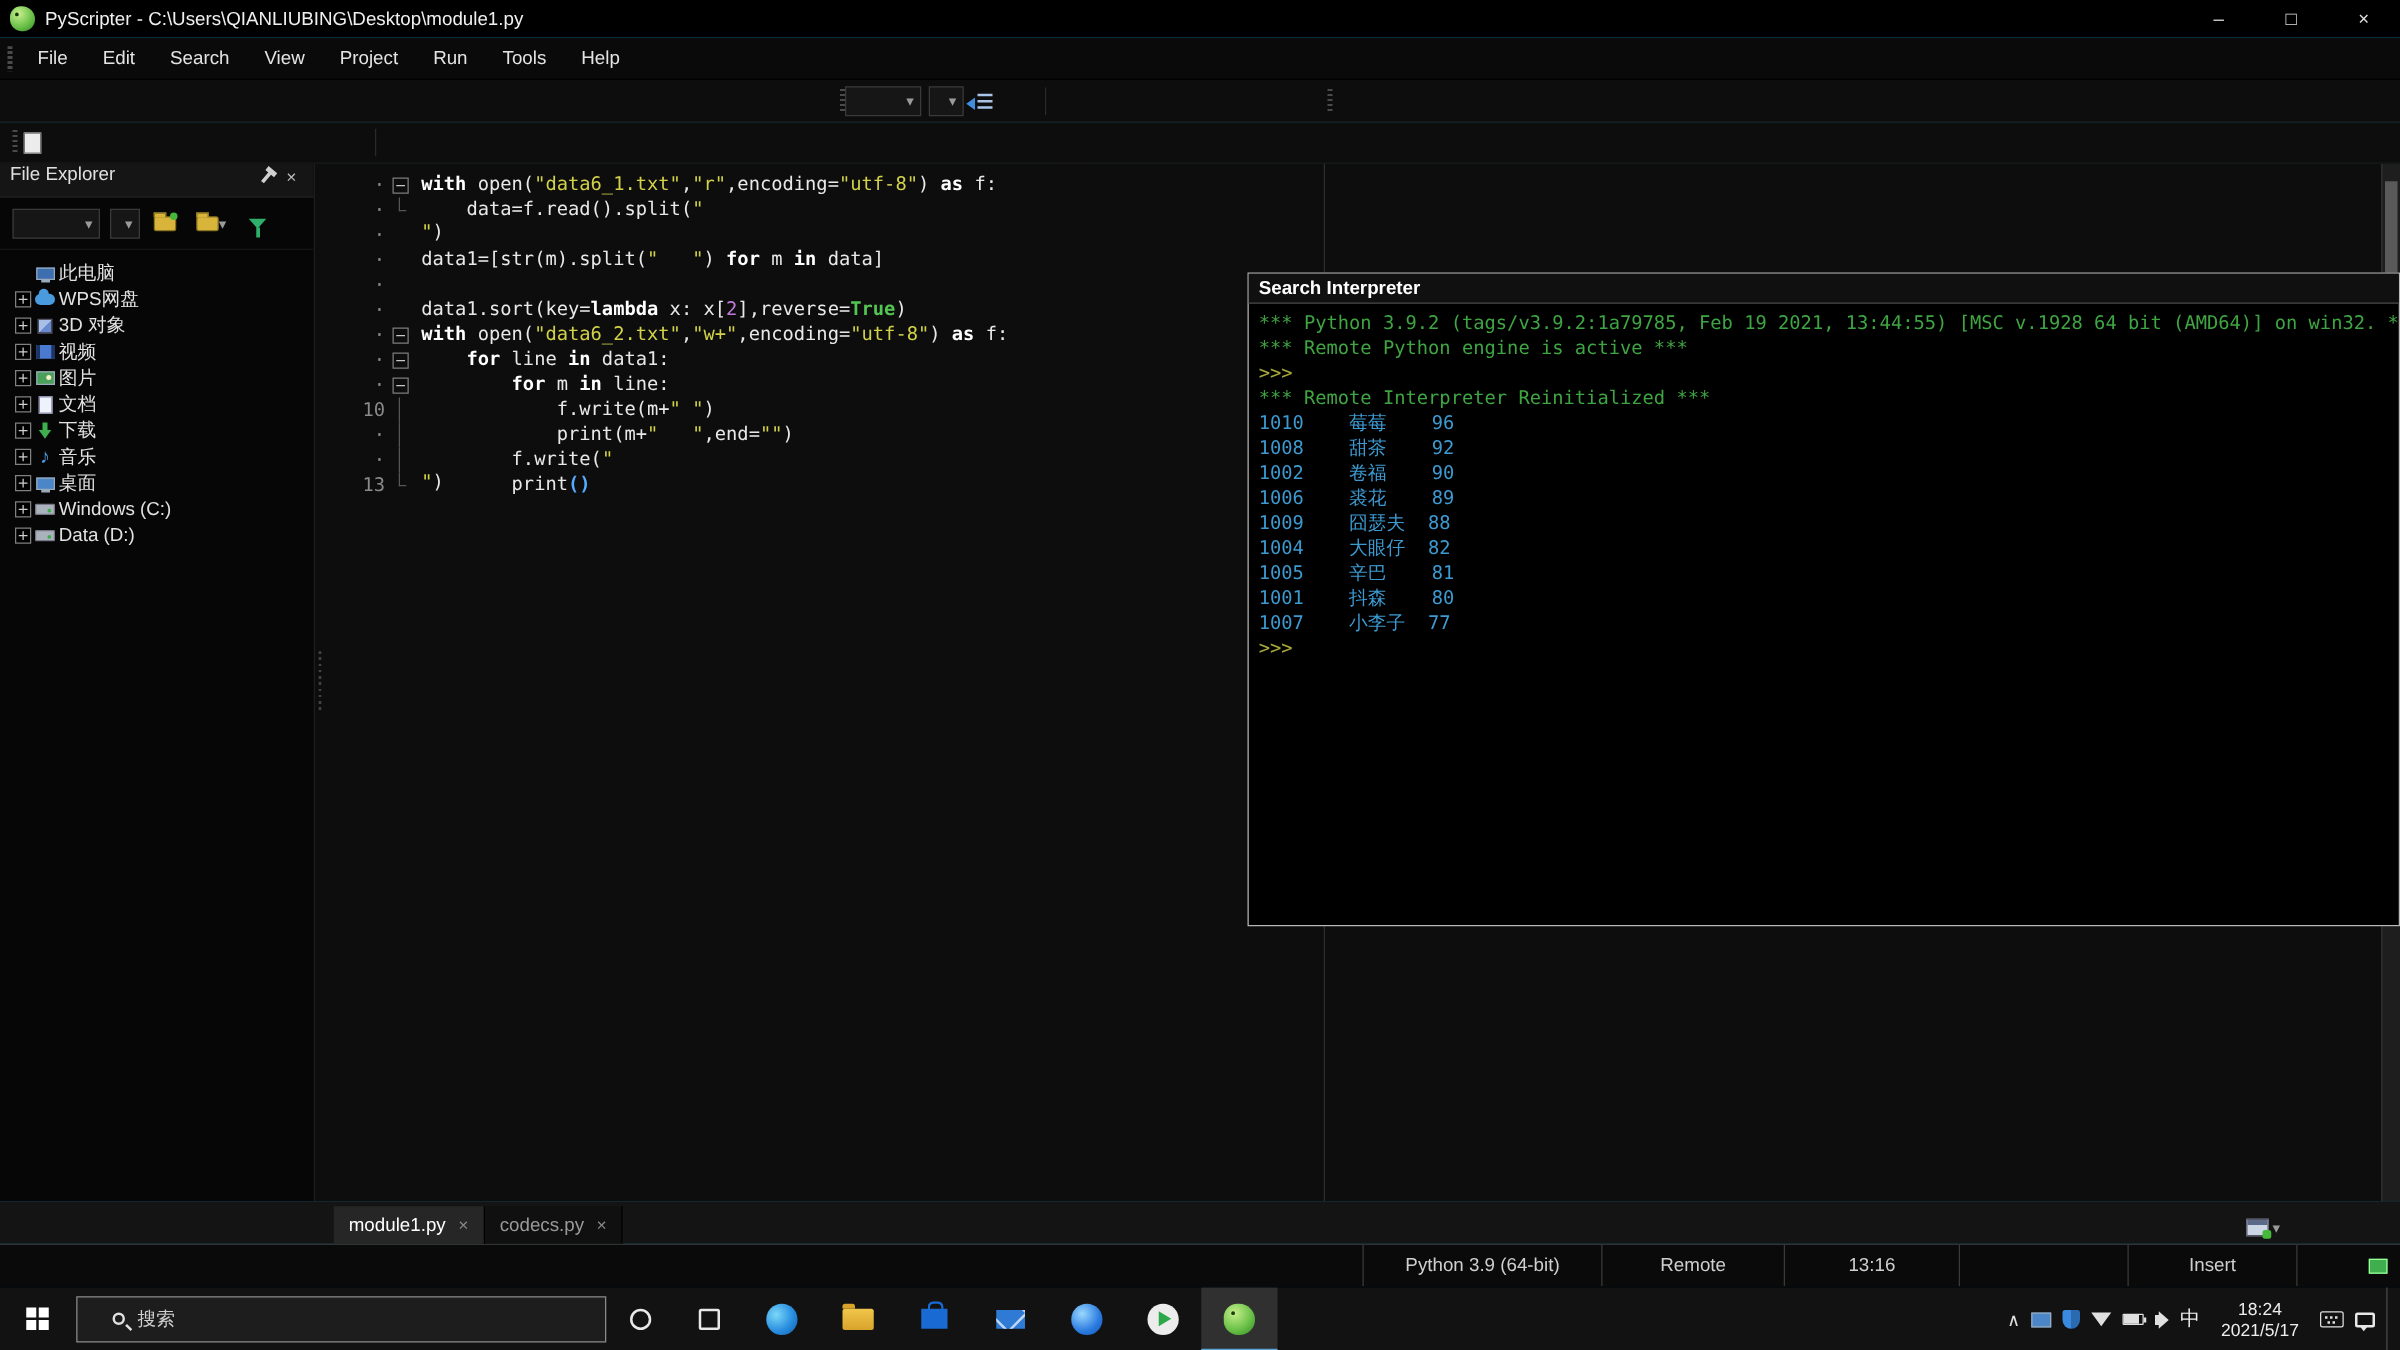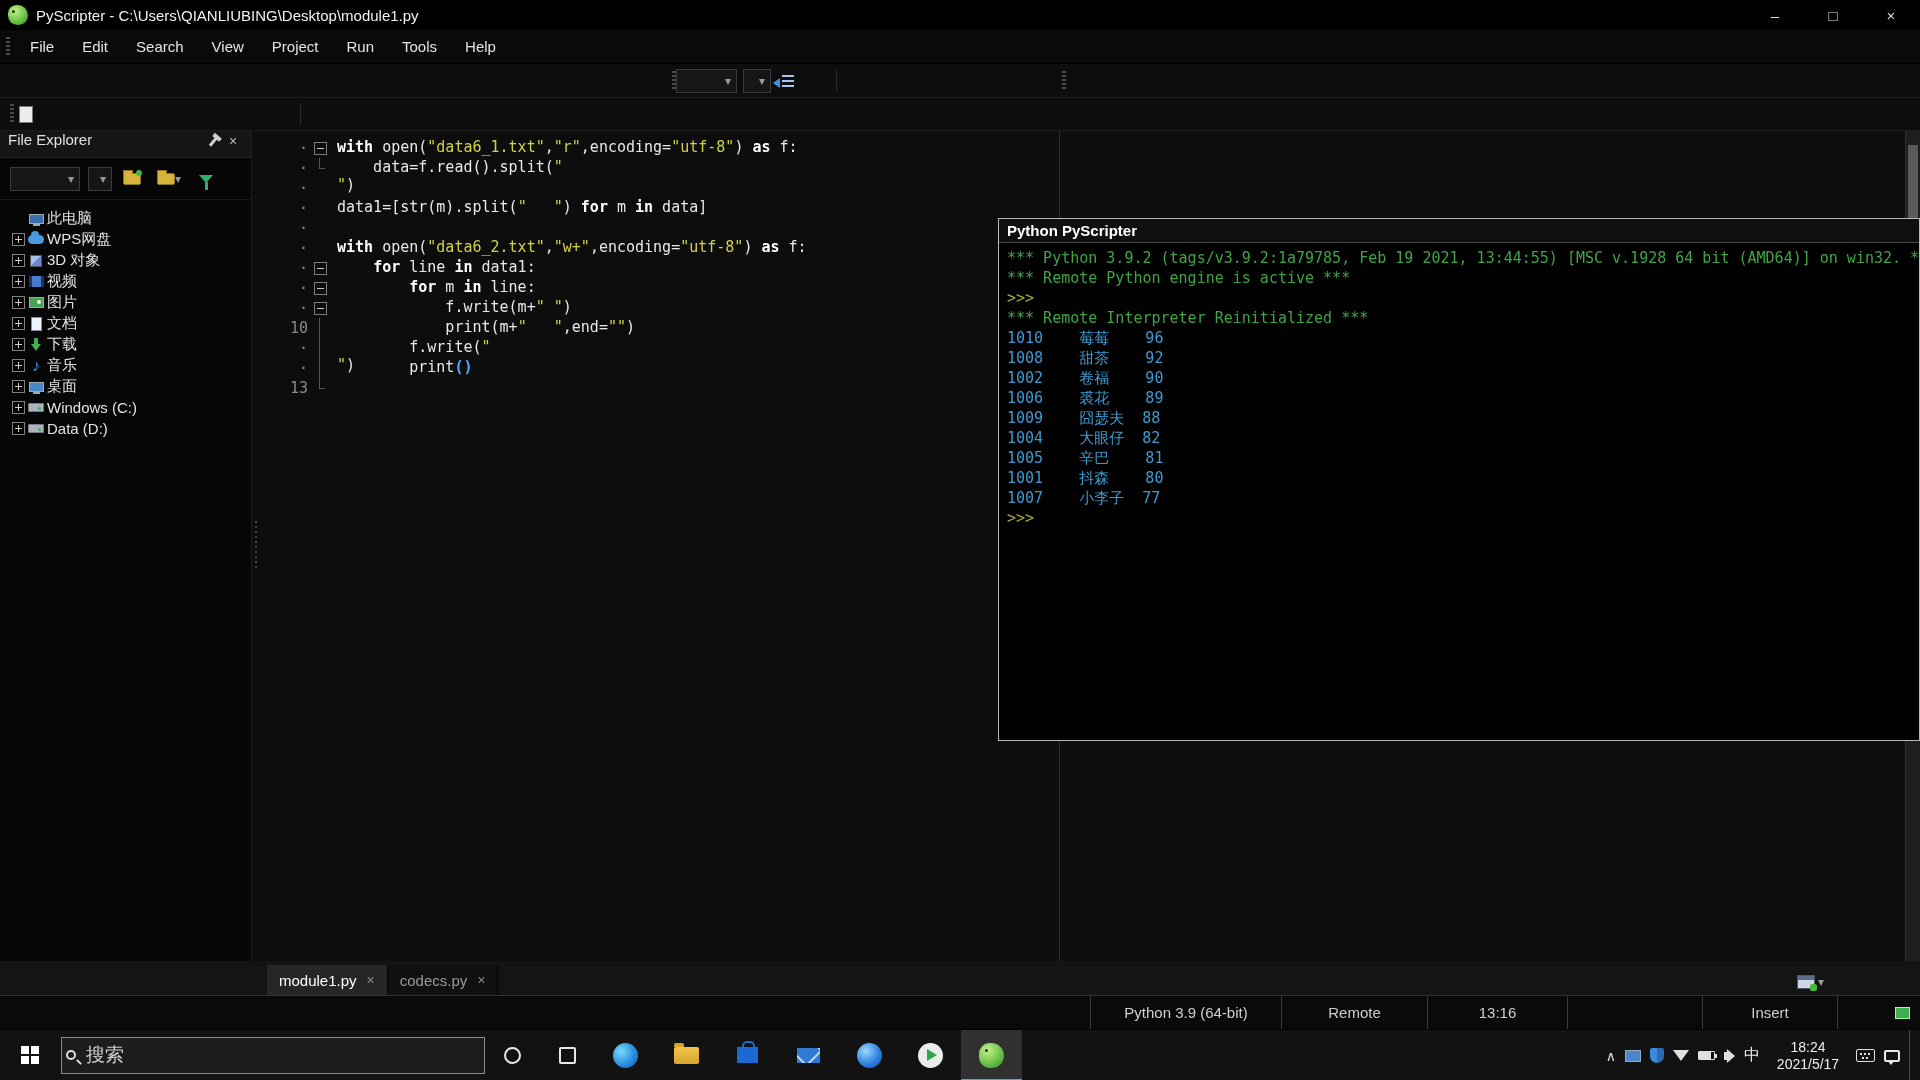--- a/index.html
+++ b/index.html
@@ -158,21 +158,21 @@
   .status-seg:nth-child(6){ width:135px; }
   .status-right { width:83px; height:100%; border-left:1px solid #3a3a3a; display:flex; align-items:center; justify-content:flex-end; padding-right:10px; }
   .st-green { width:15px; height:12px; background:#3fae4f; border:1px solid #9f9; }
 
   
   .taskbar { height:51px; background:#121212; border-top:1px solid #000; display:flex; align-items:center; position:relative; }
   .tk-btn { height:51px; display:flex; align-items:center; justify-content:center; }
   .w59 { width:59px; } .w55 { width:55px; } .w61 { width:61px; }
   .tk-btn.active { background:rgba(255,255,255,.13); box-shadow:inset 0 -2px 0 #5aa5d8; }
   .tk-winlogo { width:8px; height:8px; background:#fff; box-shadow:10px 0 0 #fff, 0 10px 0 #fff, 10px 10px 0 #fff; margin:-10px 10px 0 0; }
-  .searchbox { width:424px; height:37px; margin-left:2px; background:#1d1d1d; border:1px solid #8a8a8a; display:flex; align-items:center; padding:0 4px; gap:10px; color:#cfcfcf; font-size:19px; }
+  .searchbox { width:424px; height:37px; margin-left:2px; background:#1d1d1d; border:1px solid #8a8a8a; display:flex; align-items:center; padding:0 28px; gap:10px; color:#cfcfcf; font-size:15px; }
   .sb-mag { width:10px; height:10px; border:2px solid #e0e0e0; border-radius:50%; position:relative; flex:0 0 auto; }
   .sb-mag::after { content:""; position:absolute; left:8px; top:9px; width:6px; height:2px; background:#e0e0e0; transform:rotate(45deg); }
   .tk-ring { width:17px; height:17px; border:2px solid #e8e8e8; border-radius:50%; }
   .tk-taskview { width:17px; height:17px; border:2px solid #e8e8e8; border-radius:2px; }
   .tk-edge { width:25px; height:25px; border-radius:50%; background:radial-gradient(circle at 32% 35%, #7ad8f8, #2a8fe0 55%, #0f5ca8); }
   .tk-folder { width:25px; height:17px; background:linear-gradient(#f0c64a,#d9a32a); border-radius:2px; position:relative; }
   .tk-folder::before { content:""; position:absolute; left:0; top:-4px; width:10px; height:4px; background:#d9a32a; border-radius:2px 2px 0 0; }
   .tk-store { width:21px; height:16px; background:#1a6ad4; position:relative; }
   .tk-store::before { content:""; position:absolute; left:5px; top:-6px; width:9px; height:6px; border:2px solid #1a6ad4; border-bottom:none; border-radius:5px 5px 0 0; }
   .tk-mail { width:23px; height:15px; background:#2f7ad4; position:relative; overflow:hidden; }
@@ -483,38 +483,39 @@
             <span class="g-fold fold-end"></span>
           </div>
         </div>
       <div class="code" id="code">
           <div class="code-line"><span class="tok-k">with</span><span class="tok-t"> open(</span><span class="tok-s">"data6_1.txt"</span><span class="tok-t">,</span><span class="tok-s">"r"</span><span class="tok-t">,encoding=</span><span class="tok-s">"utf-8"</span><span class="tok-t">) </span><span class="tok-k">as</span><span class="tok-t"> f:</span></div>
           <div class="code-line"><span class="tok-t">    data=f.read().split(</span><span class="tok-s">"
 "</span><span class="tok-t">)</span></div>
           <div class="code-line"></div>
           <div class="code-line"><span class="tok-t">data1=[str(m).split(</span><span class="tok-s">"	"</span><span class="tok-t">) </span><span class="tok-k">for</span><span class="tok-t"> m </span><span class="tok-k">in</span><span class="tok-t"> data]</span></div>
           <div class="code-line"></div>
+          <div class="code-line"><span class="tok-t">data1.sort(key=</span><span class="tok-k">lambda</span><span class="tok-t"> x: x[</span><span class="tok-n">2</span><span class="tok-t">],reverse=</span><span class="tok-b">True</span><span class="tok-t">)</span></div>
           <div class="code-line"><span class="tok-k">with</span><span class="tok-t"> open(</span><span class="tok-s">"data6_2.txt"</span><span class="tok-t">,</span><span class="tok-s">"w+"</span><span class="tok-t">,encoding=</span><span class="tok-s">"utf-8"</span><span class="tok-t">) </span><span class="tok-k">as</span><span class="tok-t"> f:</span></div>
           <div class="code-line"><span class="tok-t">    </span><span class="tok-k">for</span><span class="tok-t"> line </span><span class="tok-k">in</span><span class="tok-t"> data1:</span></div>
           <div class="code-line"><span class="tok-t">        </span><span class="tok-k">for</span><span class="tok-t"> m </span><span class="tok-k">in</span><span class="tok-t"> line:</span></div>
           <div class="code-line"><span class="tok-t">            f.write(m+</span><span class="tok-s">"	"</span><span class="tok-t">)</span></div>
           <div class="code-line"><span class="tok-t">            print(m+</span><span class="tok-s">"	"</span><span class="tok-t">,end=</span><span class="tok-s">""</span><span class="tok-t">)</span></div>
           <div class="code-line"><span class="tok-t">        f.write(</span><span class="tok-s">"
 "</span><span class="tok-t">)</span></div>
           <div class="code-line"><span class="tok-t">        print</span><span class="tok-m">()</span></div>
         </div>
       <div class="vscroll">
           <div class="vthumb"></div>
         </div>
     </div>
   </div>
 
   <div class="interp">
     <div class="interp-title">
-      <span>Python PyScripter</span>
+      <span>Search Interpreter</span>
     </div>
     <div class="interp-body" id="interp-lines">
         <div class="interp-line il-banner">*** Python 3.9.2 (tags/v3.9.2:1a79785, Feb 19 2021, 13:44:55) [MSC v.1928 64 bit (AMD64)] on win32. ***</div>
         <div class="interp-line il-banner">*** Remote Python engine is active ***</div>
         <div class="interp-line il-prompt">&gt;&gt;&gt;</div>
         <div class="interp-line il-banner">*** Remote Interpreter Reinitialized ***</div>
         <div class="interp-line il-out">1010    莓莓    96</div>
         <div class="interp-line il-out">1008    甜茶    92</div>
         <div class="interp-line il-out">1002    卷福    90</div>
         <div class="interp-line il-out">1006    裘花    89</div>

